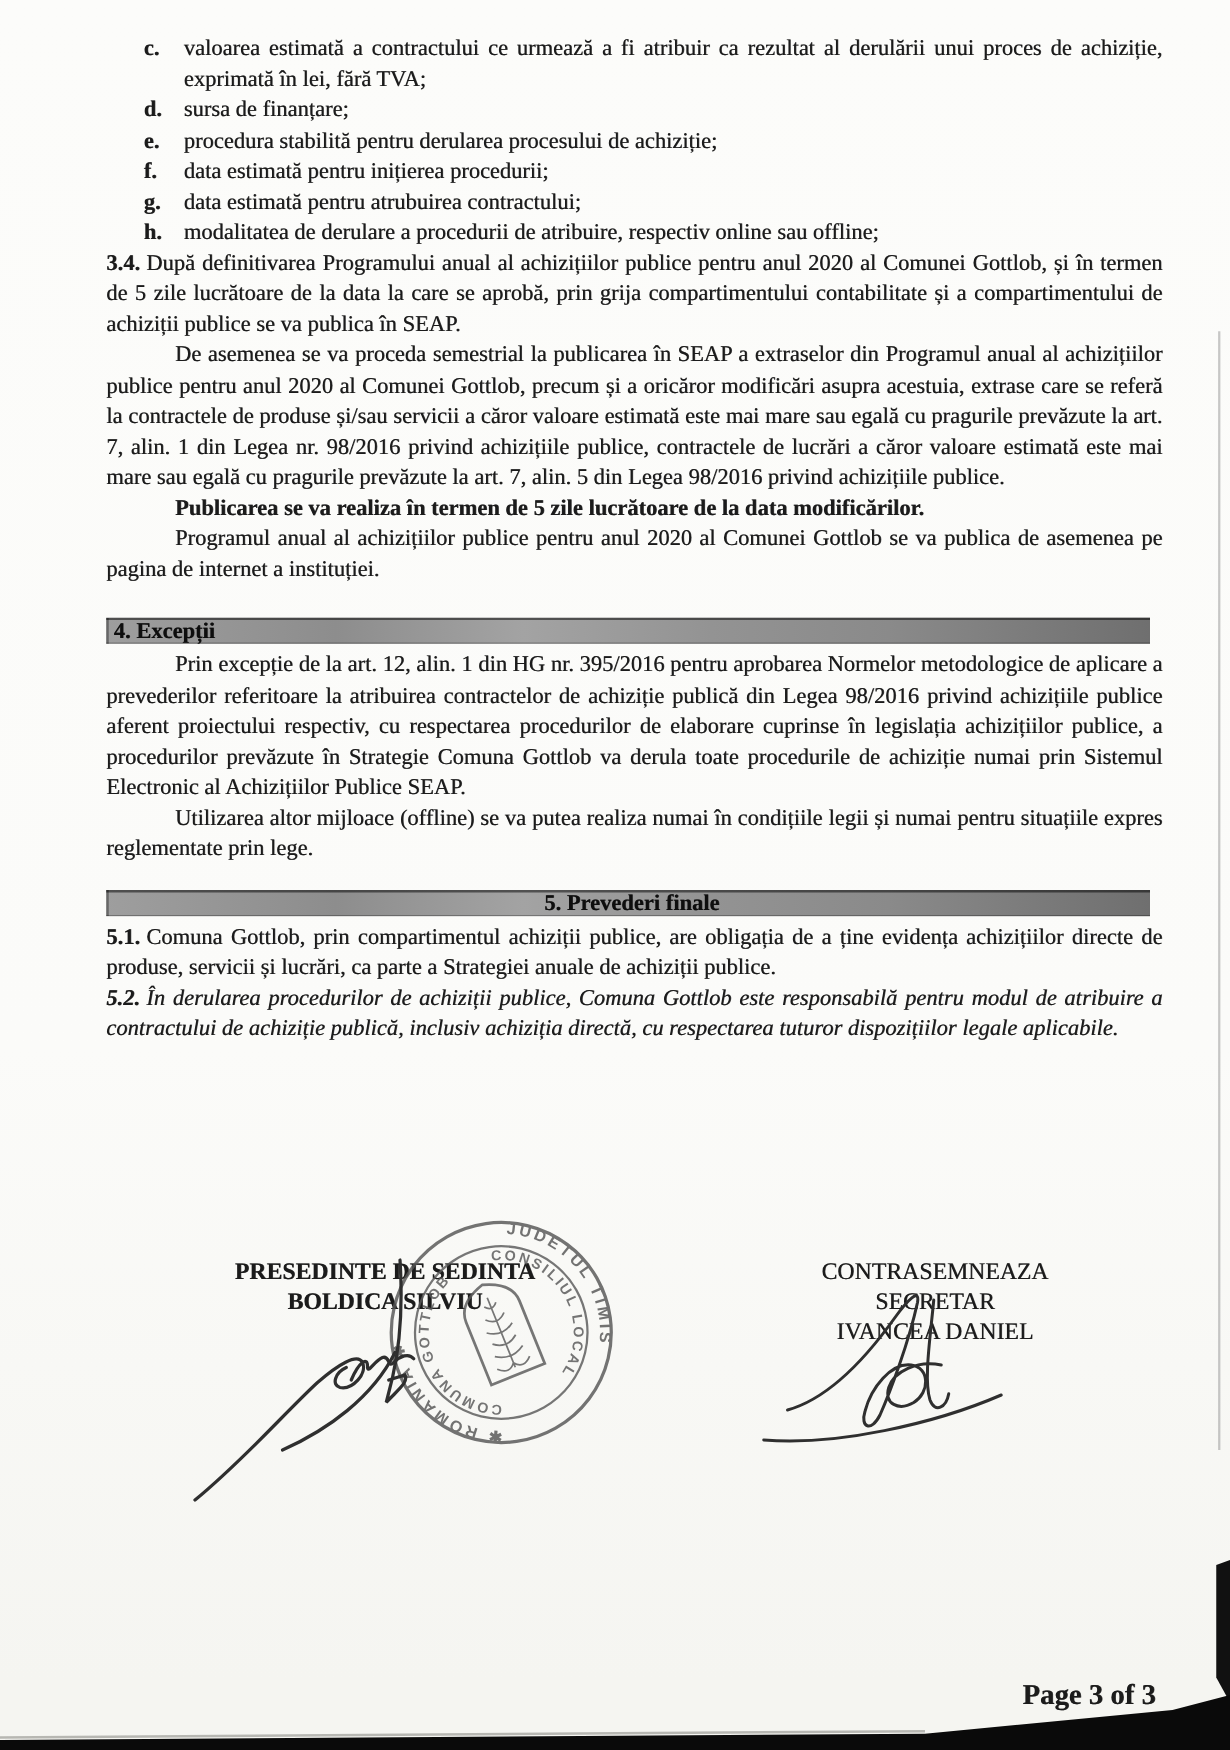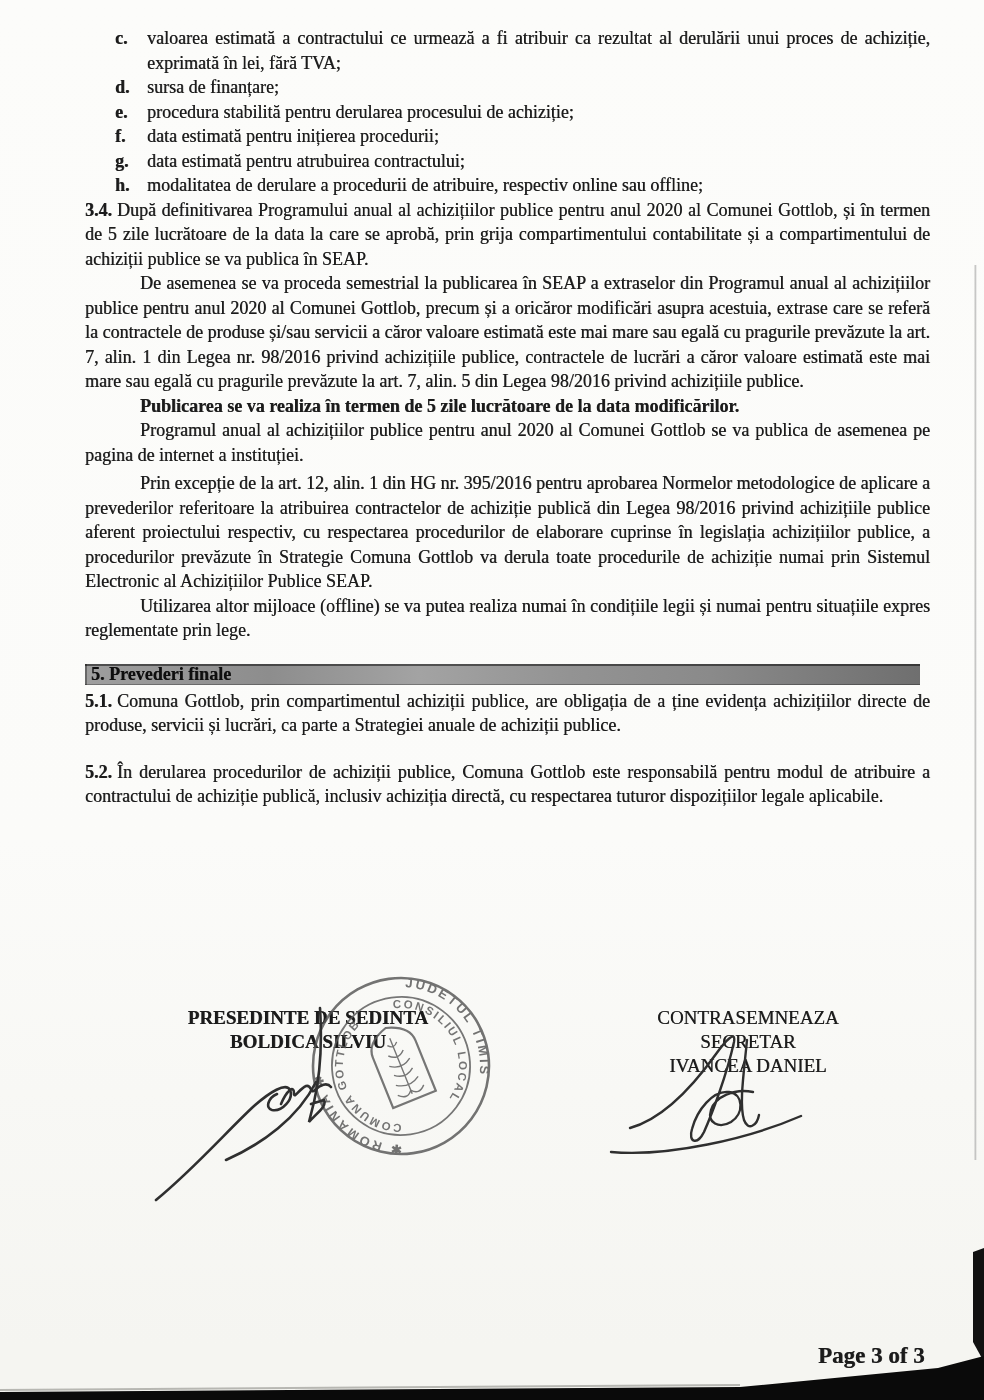--- a/index.html
+++ b/index.html
@@ -11,33 +11,33 @@
   .content{
     position:absolute;left:85px;top:26px;width:845px;
     font-size:18px;line-height:24.5px;text-align:justify;
     text-shadow:0.4px 0 0 rgba(25,25,25,0.72);
   }
   .li{display:flex;}
   .li .mk{flex:none;width:32px;margin-left:30px;font-weight:bold;}
   .li .tx{flex:1;}
   p{margin:0;}
   .gap-lg{}
-  .gap-md{margin-top:22px;}
+  .gap-md{font-style:italic;}
   .gap-xl{margin-top:24px;}
   .tight{margin-top:4px;}
   .ind{text-indent:55px;}
   .bold{font-weight:bold;}
   p b{margin-right:5px;}
   .bar{
     margin-top:27px;width:835px;height:21px;line-height:21px;padding-left:6px;
     box-sizing:border-box;font-weight:bold;font-size:18px;color:#0e0e0e;text-align:left;text-indent:0;
     background:linear-gradient(90deg,#9e9e9e 0%,#8d8d8d 22%,#a3a3a3 40%,#939393 58%,#8a8a8a 75%,#6f6f6f 100%);
     box-shadow:inset 0 2px 0 rgba(0,0,0,0.5), inset 0 -1px 0 rgba(0,0,0,0.28), inset 2px 0 0 rgba(0,0,0,0.35);
   }
-  .bar5{margin-top:21px;}
+  .bar5{margin-top:21px;text-align:center;}
   .sig{position:absolute;text-align:center;font-size:19px;line-height:24px;text-shadow:0.4px 0 0 rgba(25,25,25,0.72);}
   .sig-left{left:158px;top:1006px;width:300px;font-weight:bold;}
   .sig-right{left:608px;top:1006px;width:280px;}
   .footer{position:absolute;left:818px;top:1343px;font-size:23px;font-weight:bold;text-shadow:0.4px 0 0 rgba(25,25,25,0.72);}
   .overlay{position:absolute;left:0;top:0;width:984px;height:1400px;pointer-events:none;}
 </style>
 </head>
 <body>
 
 <div class="page">
@@ -72,20 +72,21 @@
     </div>
 
     <p class="gap-lg"><b>3.4.</b><span>După definitivarea Programului anual al achizițiilor publice pentru anul 2020 al Comunei Gottlob, și în termen de 5 zile lucrătoare de la data la care se aprobă, prin grija compartimentului contabilitate și a compartimentului de achiziții publice se va publica în SEAP.</span></p>
 
     <p class="ind">De asemenea se va proceda semestrial la publicarea în SEAP a extraselor din Programul anual al achizițiilor publice pentru anul 2020 al Comunei Gottlob, precum și a oricăror modificări asupra acestuia, extrase care se referă la contractele de produse și/sau servicii a căror valoare estimată este mai mare sau egală cu pragurile prevăzute la art. 7, alin. 1 din Legea nr. 98/2016 privind achizițiile publice, contractele de lucrări a căror valoare estimată este mai mare sau egală cu pragurile prevăzute la art. 7, alin. 5 din Legea 98/2016 privind achizițiile publice.</p>
 
     <p class="ind bold">Publicarea se va realiza în termen de 5 zile lucrătoare de la data modificărilor.</p>
 
     <p class="ind">Programul anual al achizițiilor publice pentru anul 2020 al Comunei Gottlob se va publica de asemenea pe pagina de internet a instituției.</p>
 
+    <div class="bar">4. Excepții</div>
 
     <p class="ind tight">Prin excepție de la art. 12, alin. 1 din HG nr. 395/2016 pentru aprobarea Normelor metodologice de aplicare a prevederilor referitoare la atribuirea contractelor de achiziție publică din Legea 98/2016 privind achizițiile publice aferent proiectului respectiv, cu respectarea procedurilor de elaborare cuprinse în legislația achizițiilor publice, a procedurilor prevăzute în Strategie Comuna Gottlob va derula toate procedurile de achiziție numai prin Sistemul Electronic al Achizițiilor Publice SEAP.</p>
 
     <p class="ind">Utilizarea altor mijloace (offline) se va putea realiza numai în condițiile legii și numai pentru situațiile expres reglementate prin lege.</p>
 
     <div class="bar bar5">5. Prevederi finale</div>
 
     <p class="tight"><b>5.1.</b><span>Comuna Gottlob, prin compartimentul achiziții publice, are obligația de a ține evidența achizițiilor directe de produse, servicii și lucrări, ca parte a Strategiei anuale de achiziții publice.</span></p>
 
     <p class="gap-md"><b>5.2.</b><span>În derularea procedurilor de achiziții publice, Comuna Gottlob este responsabilă pentru modul de atribuire a contractului de achiziție publică, inclusiv achiziția directă, cu respectarea tuturor dispozițiilor legale aplicabile.</span></p>

